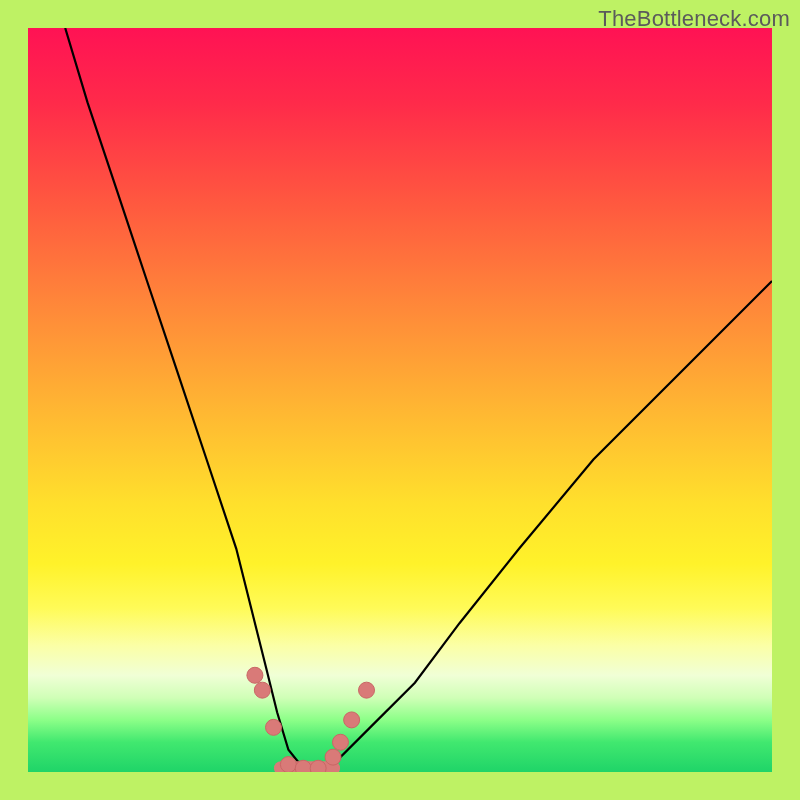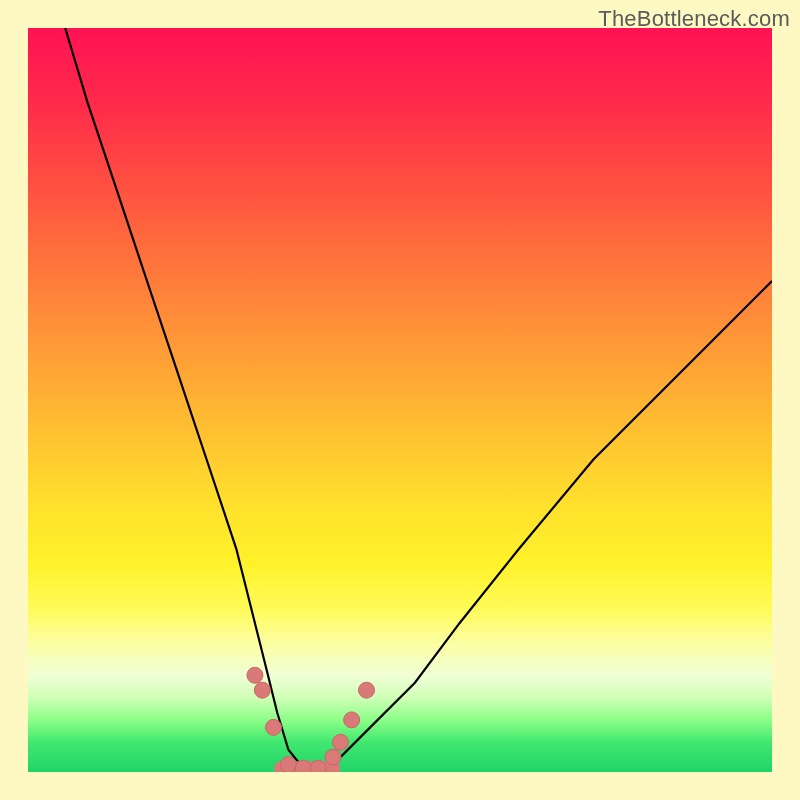--- a/index.html
+++ b/index.html
@@ -7,21 +7,21 @@
     padding: 0;
     width: 800px;
     height: 800px;
     background: #000;
     overflow: hidden;
     font-family: Arial, Helvetica, sans-serif;
   }
   .frame {
     position: absolute;
     inset: 0;
-    background: #fef9c3;
+    background: #bef264;
   }
   .plot-area {
     position: absolute;
     left: 28px;
     top: 28px;
     width: 744px;
     height: 744px;
     overflow: hidden;
   }
   .gradient {

